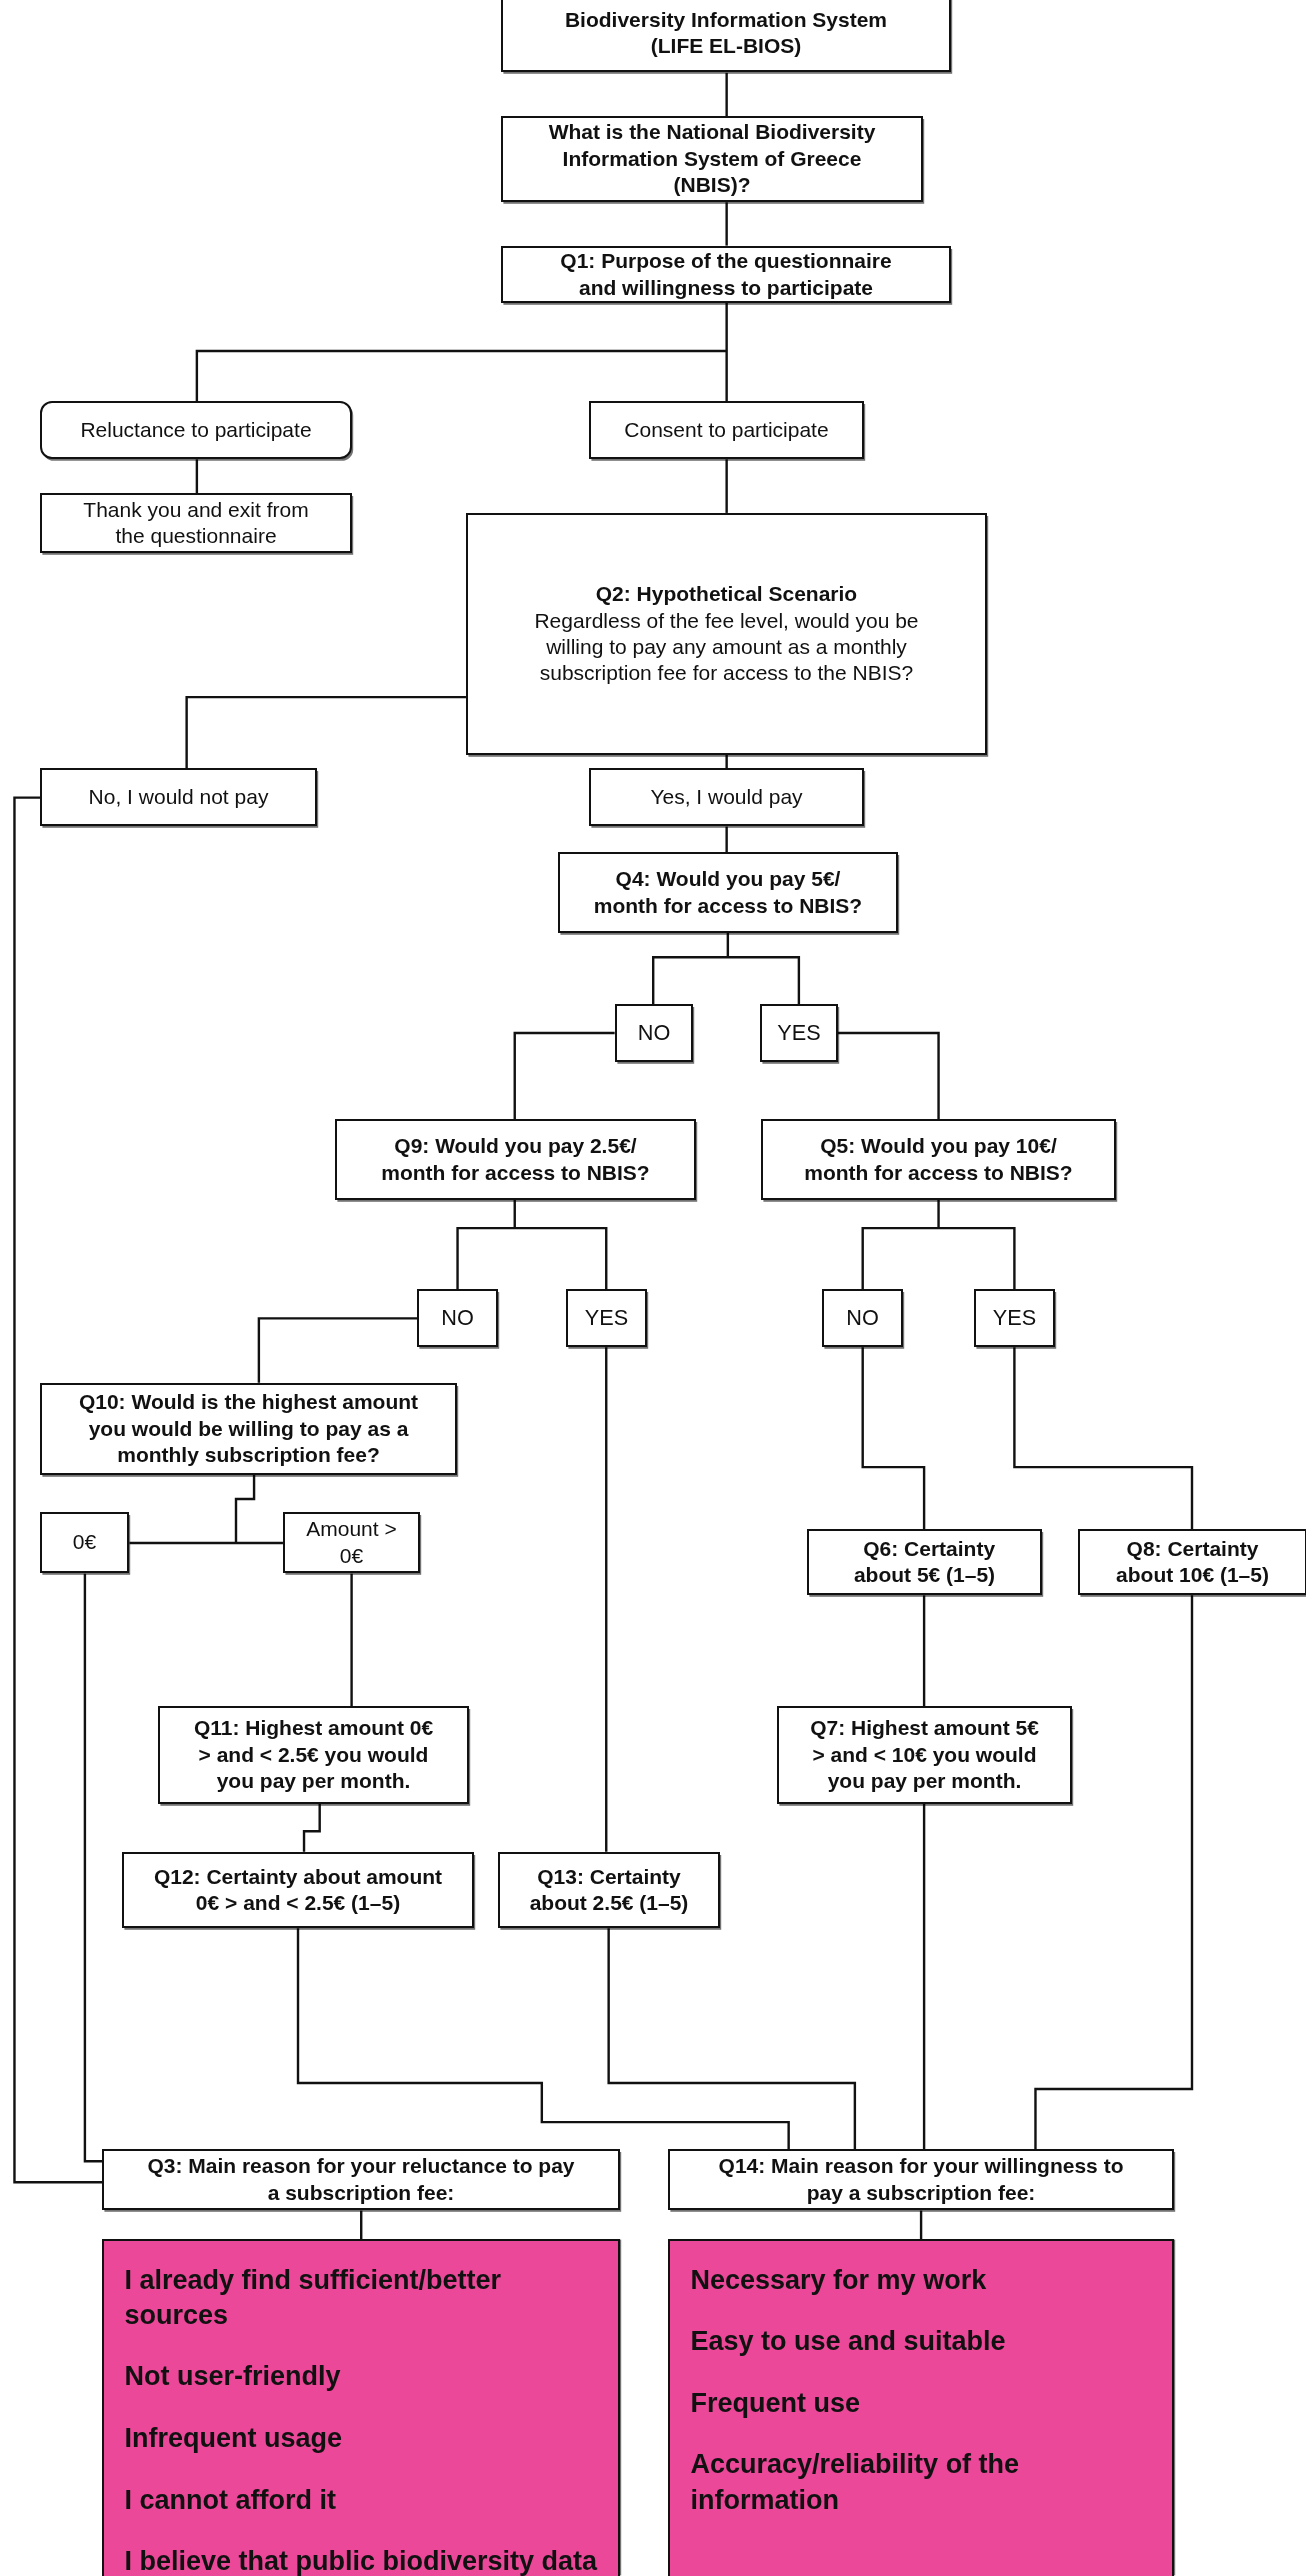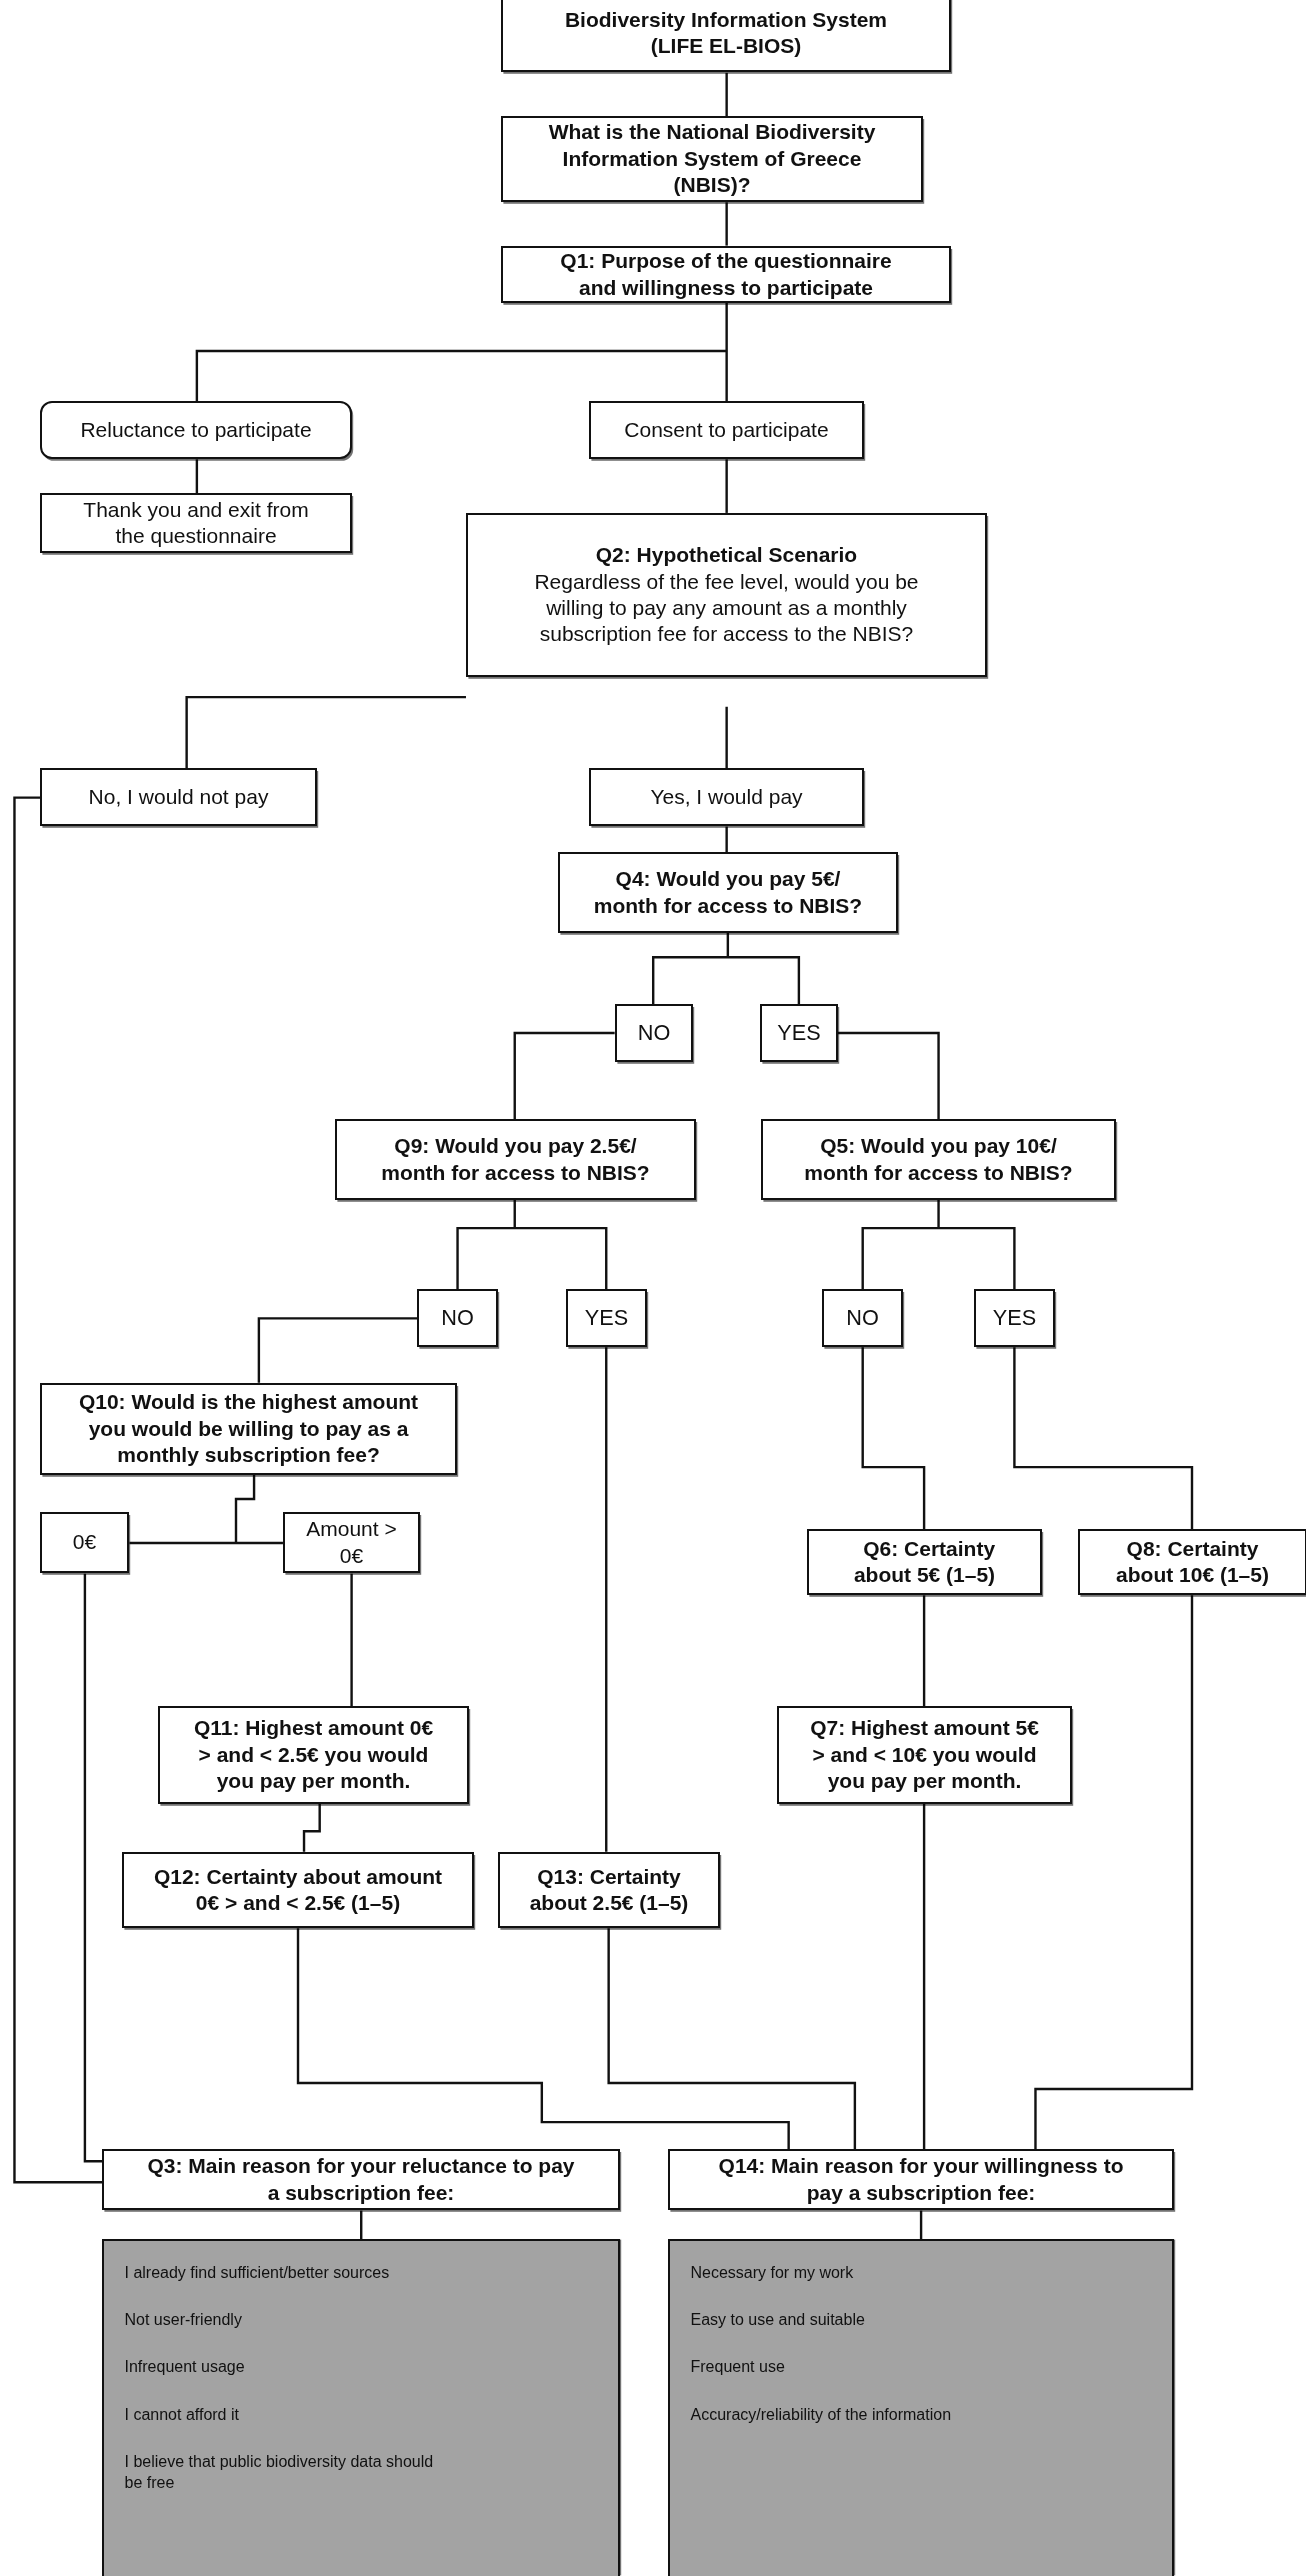--- a/index.html
+++ b/index.html
@@ -18,24 +18,24 @@
     font-size:21px;line-height:1.26;
     box-shadow:1.8px 2.4px 0 -0.6px rgba(0,0,0,0.55);
     z-index:2;
   }
   .bold{font-weight:700;}
   .no-top{border-top:none;box-shadow:1.8px 2.4px 0 -0.6px rgba(0,0,0,0.55);}
   .small{font-size:21.7px;}
   .q2inner{display:flex;flex-direction:column;gap:0;}
   .list-box{
     position:absolute;box-sizing:border-box;
-    border:2.4px solid #111111;border-bottom:none;background:#a3a3a3;
+    border:2.4px solid #111111;border-bottom:none;background:#ec4899;
     box-shadow:1.8px 0 0 -0.6px rgba(0,0,0,0.55);
     overflow:hidden;z-index:2;
-    font-size:16px;line-height:1.3;text-align:left;
+    font-size:27px;line-height:1.3;text-align:left;font-weight:bold;
   }
   .list-inner{padding:21.7px 18px 0 20.5px;}
   .list-item{margin-bottom:26.5px;white-space:pre-line;}
 </style>
 </head>
 <body>
 
 <svg id="wires" viewBox="0 0 2171 4279" xmlns="http://www.w3.org/2000/svg">
   <g stroke="#111111" stroke-width="4" fill="none">
     <path d="M1207 121 V193"></path>
@@ -80,21 +80,21 @@
 <div class="node bold" style="left:501px;top:246px;width:450px;height:57px;"><span>Q1: Purpose of the questionnaire
 and willingness to participate</span></div>
 
 <div class="node" style="left:40px;top:401px;width:312px;height:58px;border-radius:12px;"><span>Reluctance to participate</span></div>
 
 <div class="node" style="left:589px;top:401px;width:275px;height:58px;"><span>Consent to participate</span></div>
 
 <div class="node" style="left:40px;top:493px;width:312px;height:60px;"><span>Thank you and exit from
 the questionnaire</span></div>
 
-<div class="node" style="left:466px;top:513px;width:521px;height:164px;">
+<div class="node" style="left:466px;top:513px;width:521px;height:242px;">
   <div class="q2inner">
     <span class="bold">Q2: Hypothetical Scenario</span>
     <span>Regardless of the fee level, would you be
 willing to pay any amount as a monthly
 subscription fee for access to the NBIS?</span>
   </div>
 </div>
 
 <div class="node" style="left:40px;top:768px;width:277px;height:58px;"><span>No, I would not pay</span></div>
 

